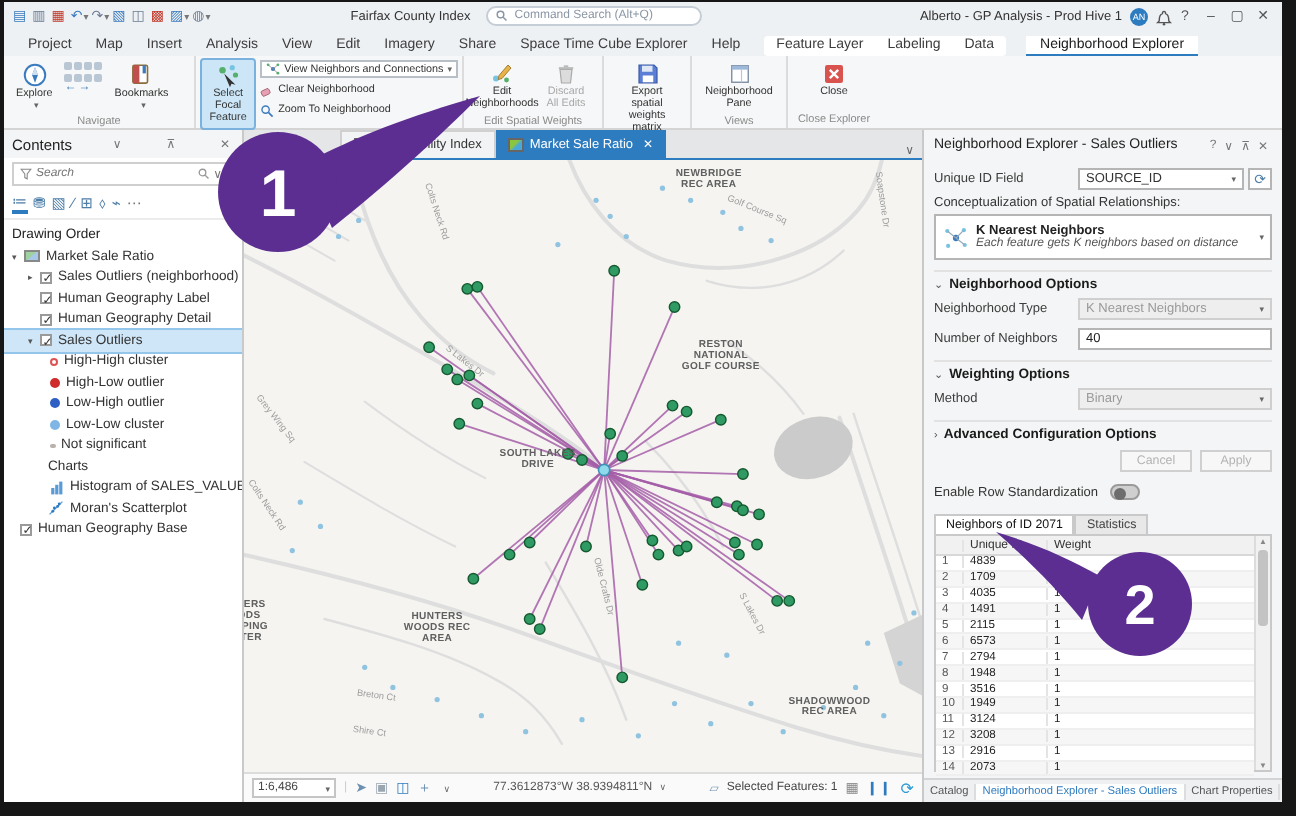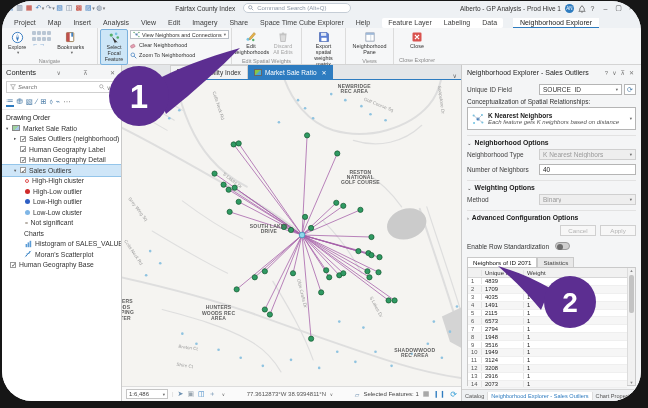--- a/index.html
+++ b/index.html
@@ -1,19 +1,19 @@
 <!DOCTYPE html>
 <html><head>
 <meta charset="utf-8">
 <style>
   html,body{margin:0;padding:0;}
   *{box-sizing:border-box;}
   body{font-family:"Liberation Sans",sans-serif;-webkit-font-smoothing:antialiased;}
   #frame{position:relative;width:648px;height:408px;background:#161616;overflow:hidden;}
-  #app{position:absolute;left:2px;top:1px;width:639px;height:400px;background:#f2f3f5;display:flex;flex-direction:column;overflow:hidden;border-radius:30px;}
+  #app{position:absolute;left:2px;top:1px;width:639px;height:400px;background:#f2f3f5;display:flex;flex-direction:column;overflow:hidden;}
 
   
   #titlebar{height:14px;background:#eef1f4;display:flex;align-items:center;font-size:6.5px;color:#444;padding:0 3px;flex:0 0 auto;}
   .qa-icon{font-size:7px;margin:0 1.5px;color:#6b7c93;}
   .qa-icon.blue{color:#3a7bbf;} .qa-icon.red{color:#c0392b;}
   .qa-caret{font-size:5px;color:#777;margin-left:-1px;}
   #tb-doc{margin-left:70px;color:#333;}
   #tb-search{margin-left:8px;width:108px;height:10px;border:1px solid #c5cdd6;border-radius:5px;background:#fff;display:flex;align-items:center;padding:0 4px;color:#8a96a5;font-size:6px;}
   #tb-search svg{margin-right:3px;}
   #tb-account{margin-left:auto;color:#333;}

